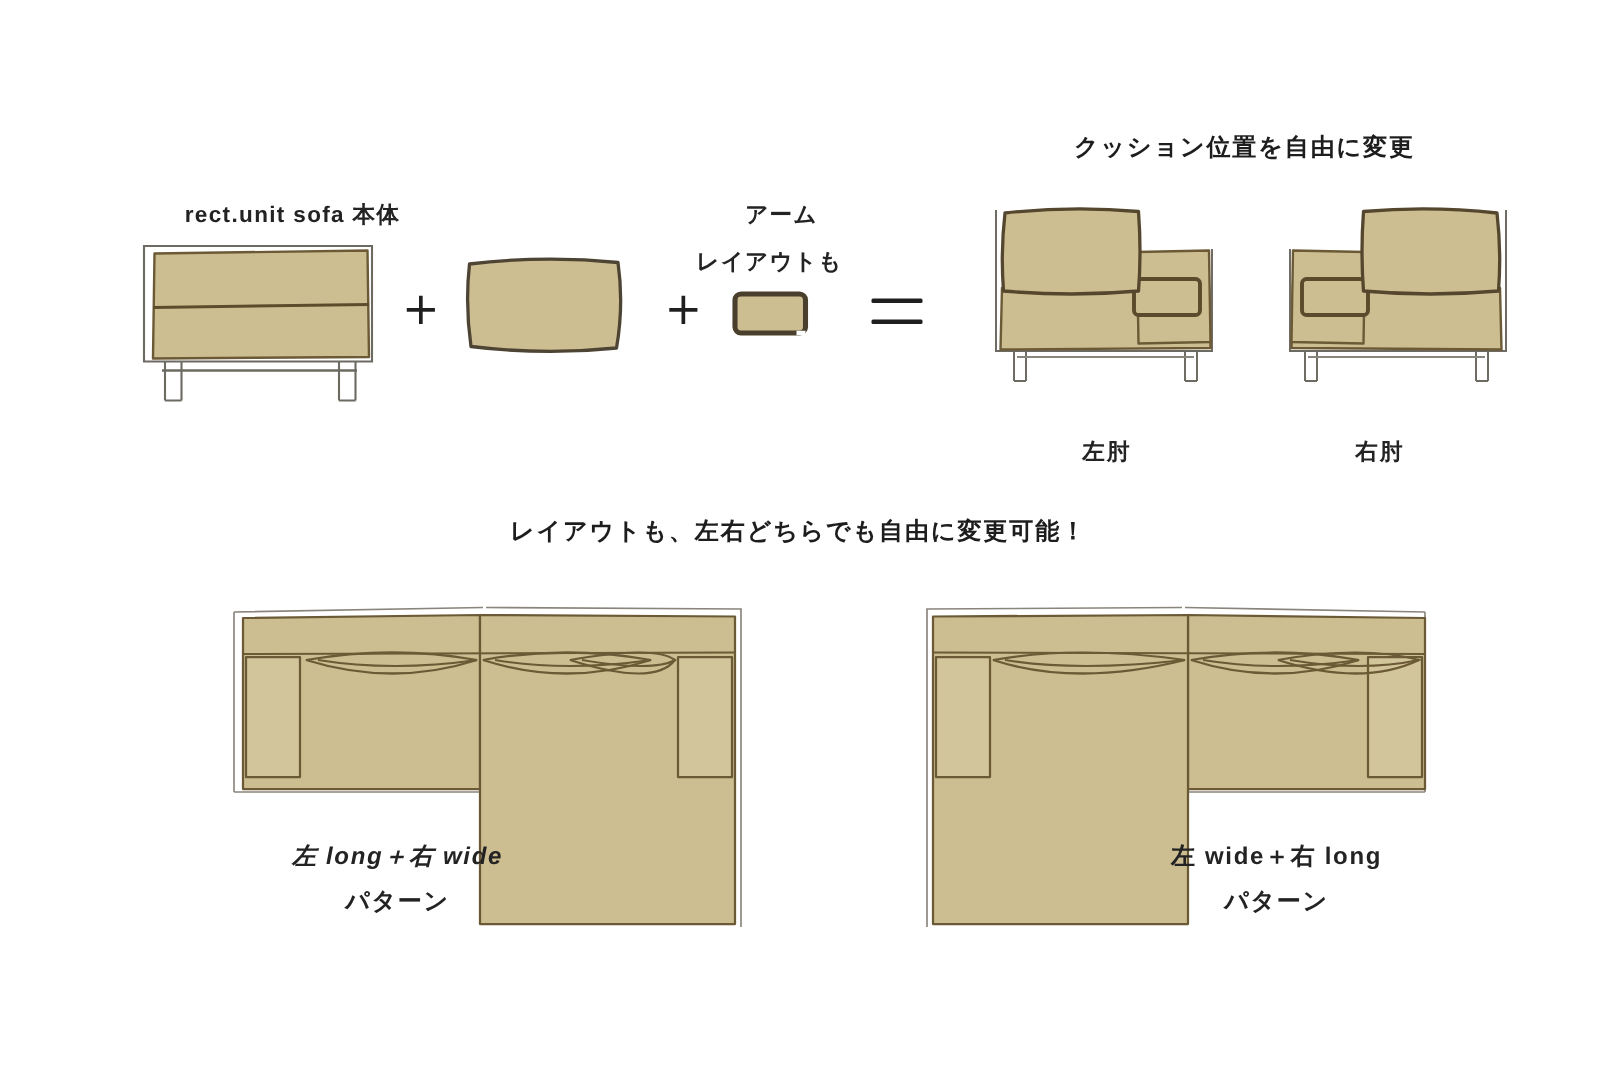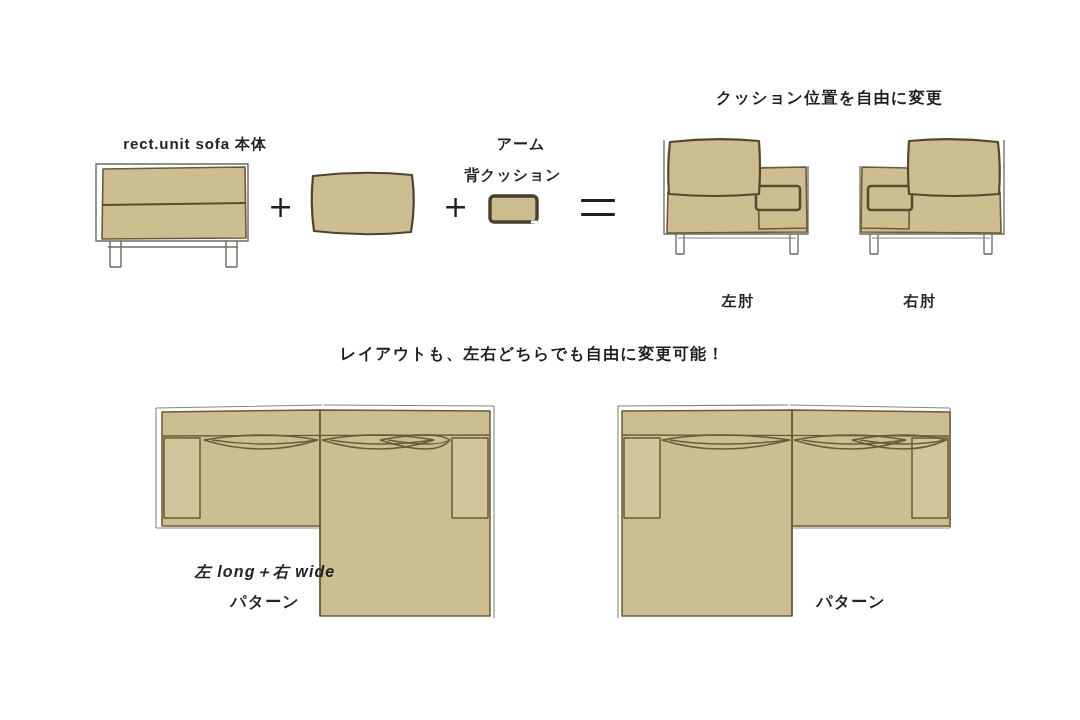--- a/index.html
+++ b/index.html
@@ -108,21 +108,21 @@
 </style>
 </head>
 <body>
 
 <div class="stage">
 
   <div class="part-label abs" style="left:60px; top:112px; width:270px;">rect.unit sofa 本体</div>
 
 
   <div class="part-label abs" style="left:456px; top:112px; width:130px;">アーム</div>
-  <div class="part-label abs" style="left:448px; top:143px; width:130px;">背クッション</div>
+  <div class="part-label abs" style="left:448px; top:143px; width:130px;">レイアウトも</div>
 
   <div class="abs" style="left:88px; top:155px;">
     <svg width="170" height="115" viewBox="0 0 170 115">
 
       <path d="M8,9 L160,9 L160,86 L8,86 Z" fill="none" stroke="#6d6a62" stroke-width="1.4"></path>
 
       <path d="M15,14 L157,12 L158,83 L14,84 Z" fill="#cdbe92" stroke="#6b5a35" stroke-width="1.6" stroke-linejoin="round"></path>
 
       <path d="M14,50 L158,48" fill="none" stroke="#5b4c2c" stroke-width="2"></path>
 
@@ -245,15 +245,16 @@
       <path d="M312,42 L348,42 L348,122 L312,122 Z" fill="#d3c59b" stroke="#6b5a35" stroke-width="1.5" stroke-linejoin="round"></path>
 
       <path d="M62,44 Q118,34 190,44 Q118,62 62,44 Z" fill="none" stroke="#6b5a35" stroke-width="1.5"></path>
       <path d="M70,44 Q118,52 190,44" fill="none" stroke="#6b5a35" stroke-width="1.4"></path>
       <path d="M194,44 Q250,34 306,44 Q250,62 194,44 Z" fill="none" stroke="#6b5a35" stroke-width="1.5"></path>
       <path d="M202,44 Q250,52 306,44" fill="none" stroke="#6b5a35" stroke-width="1.4"></path>
       <path d="M252,44 Q308,34 346,44 Q308,62 252,44 Z" fill="none" stroke="#6b5a35" stroke-width="1.5"></path>
       <path d="M260,44 Q308,52 346,44" fill="none" stroke="#6b5a35" stroke-width="1.4"></path>
     </svg>
   </div>
+  <div class="pattern-label abs" style="left:706px; top:557px; width:290px;">左 wide＋右 long</div>
   <div class="pattern-label abs" style="left:706px; top:587px; width:290px;">パターン</div>
 
 </div>
 
 </body></html>

